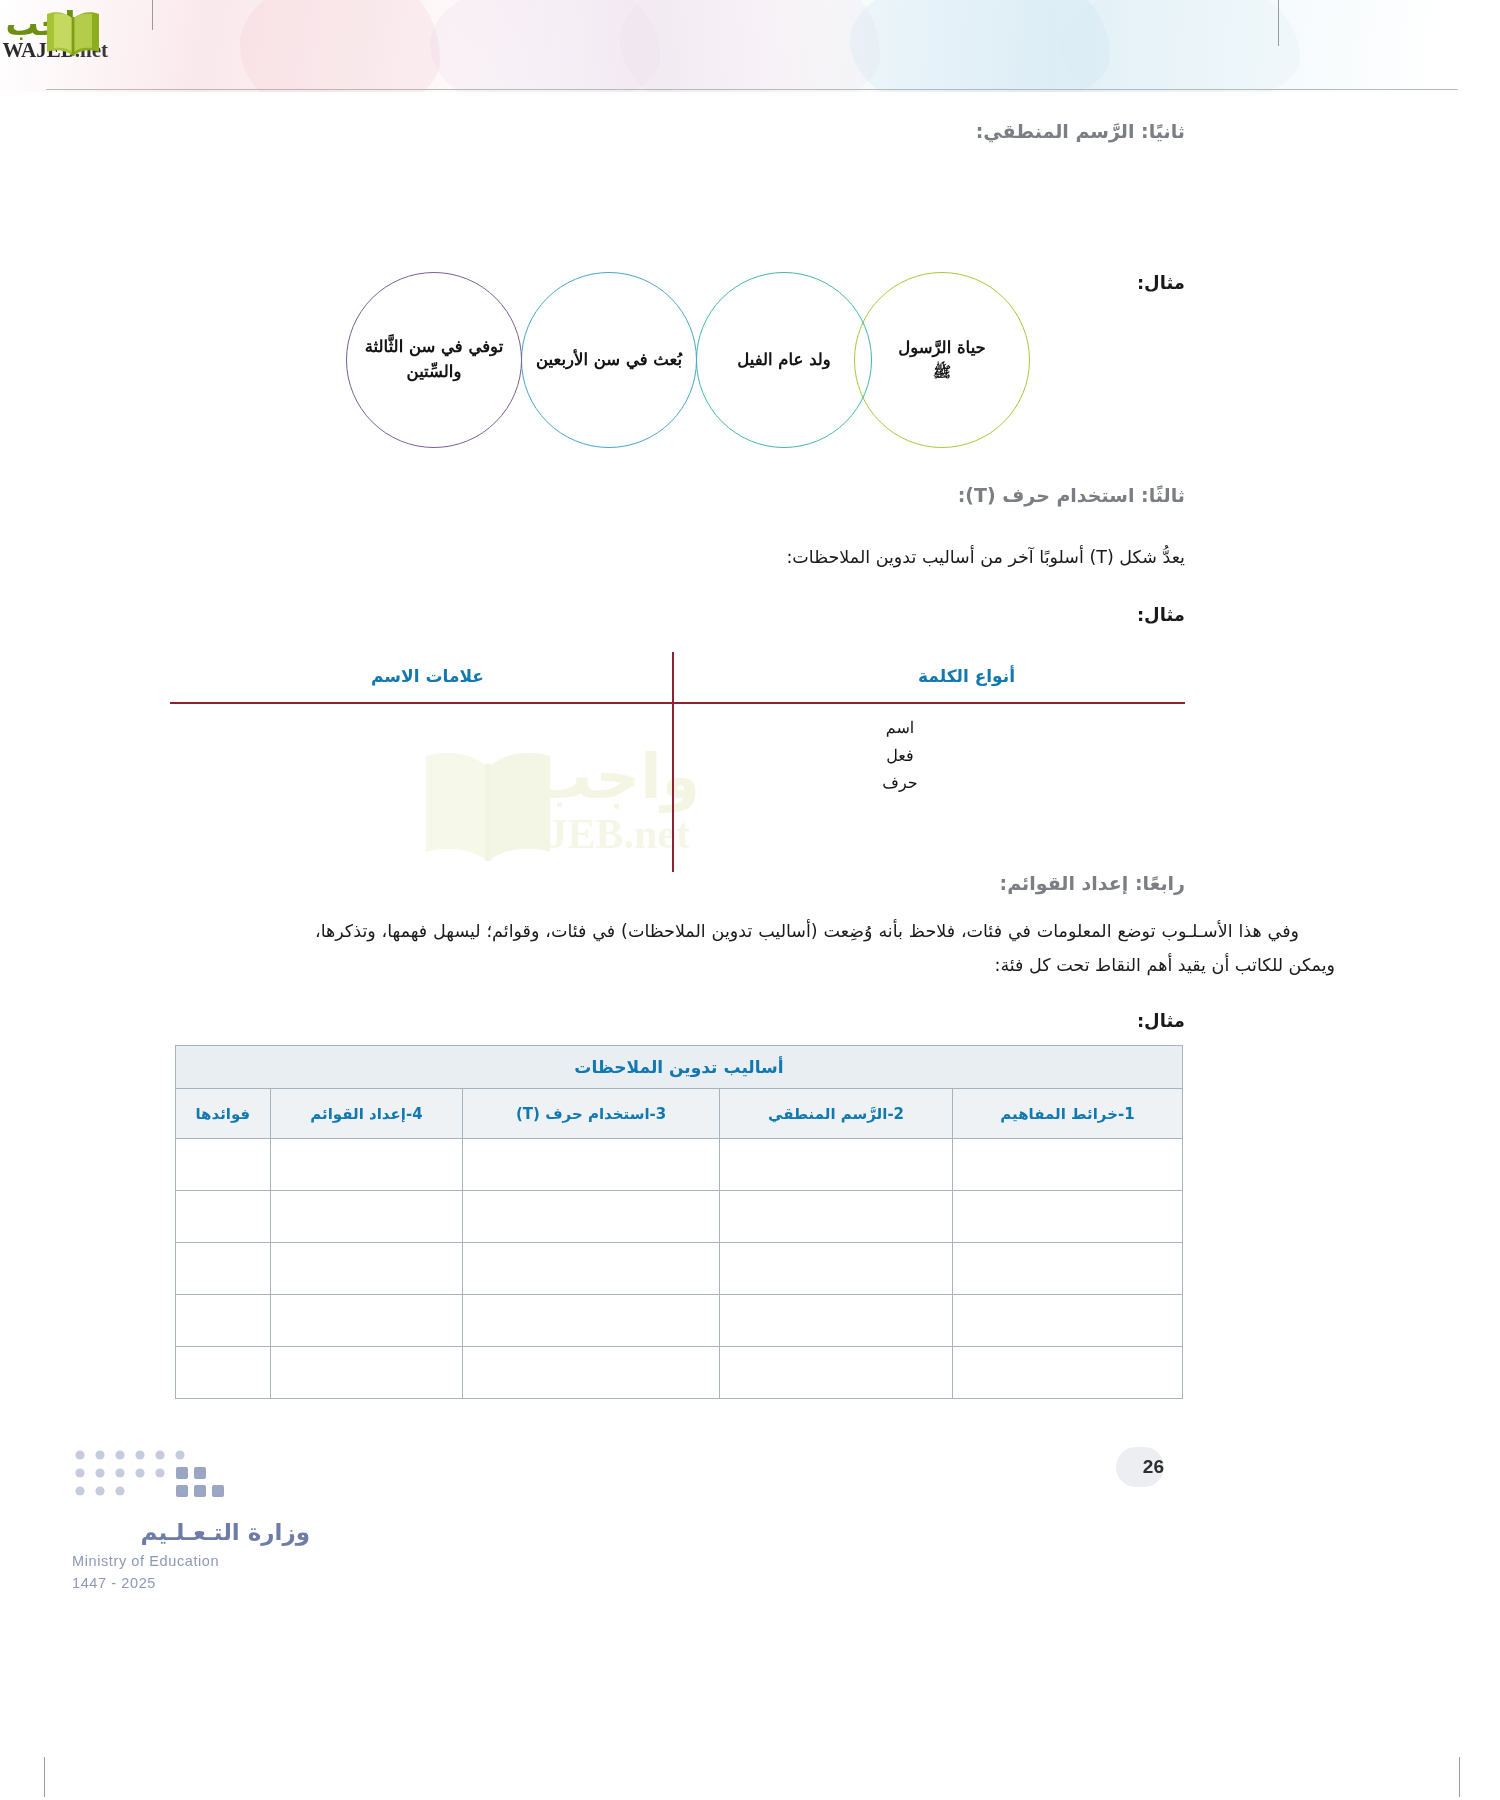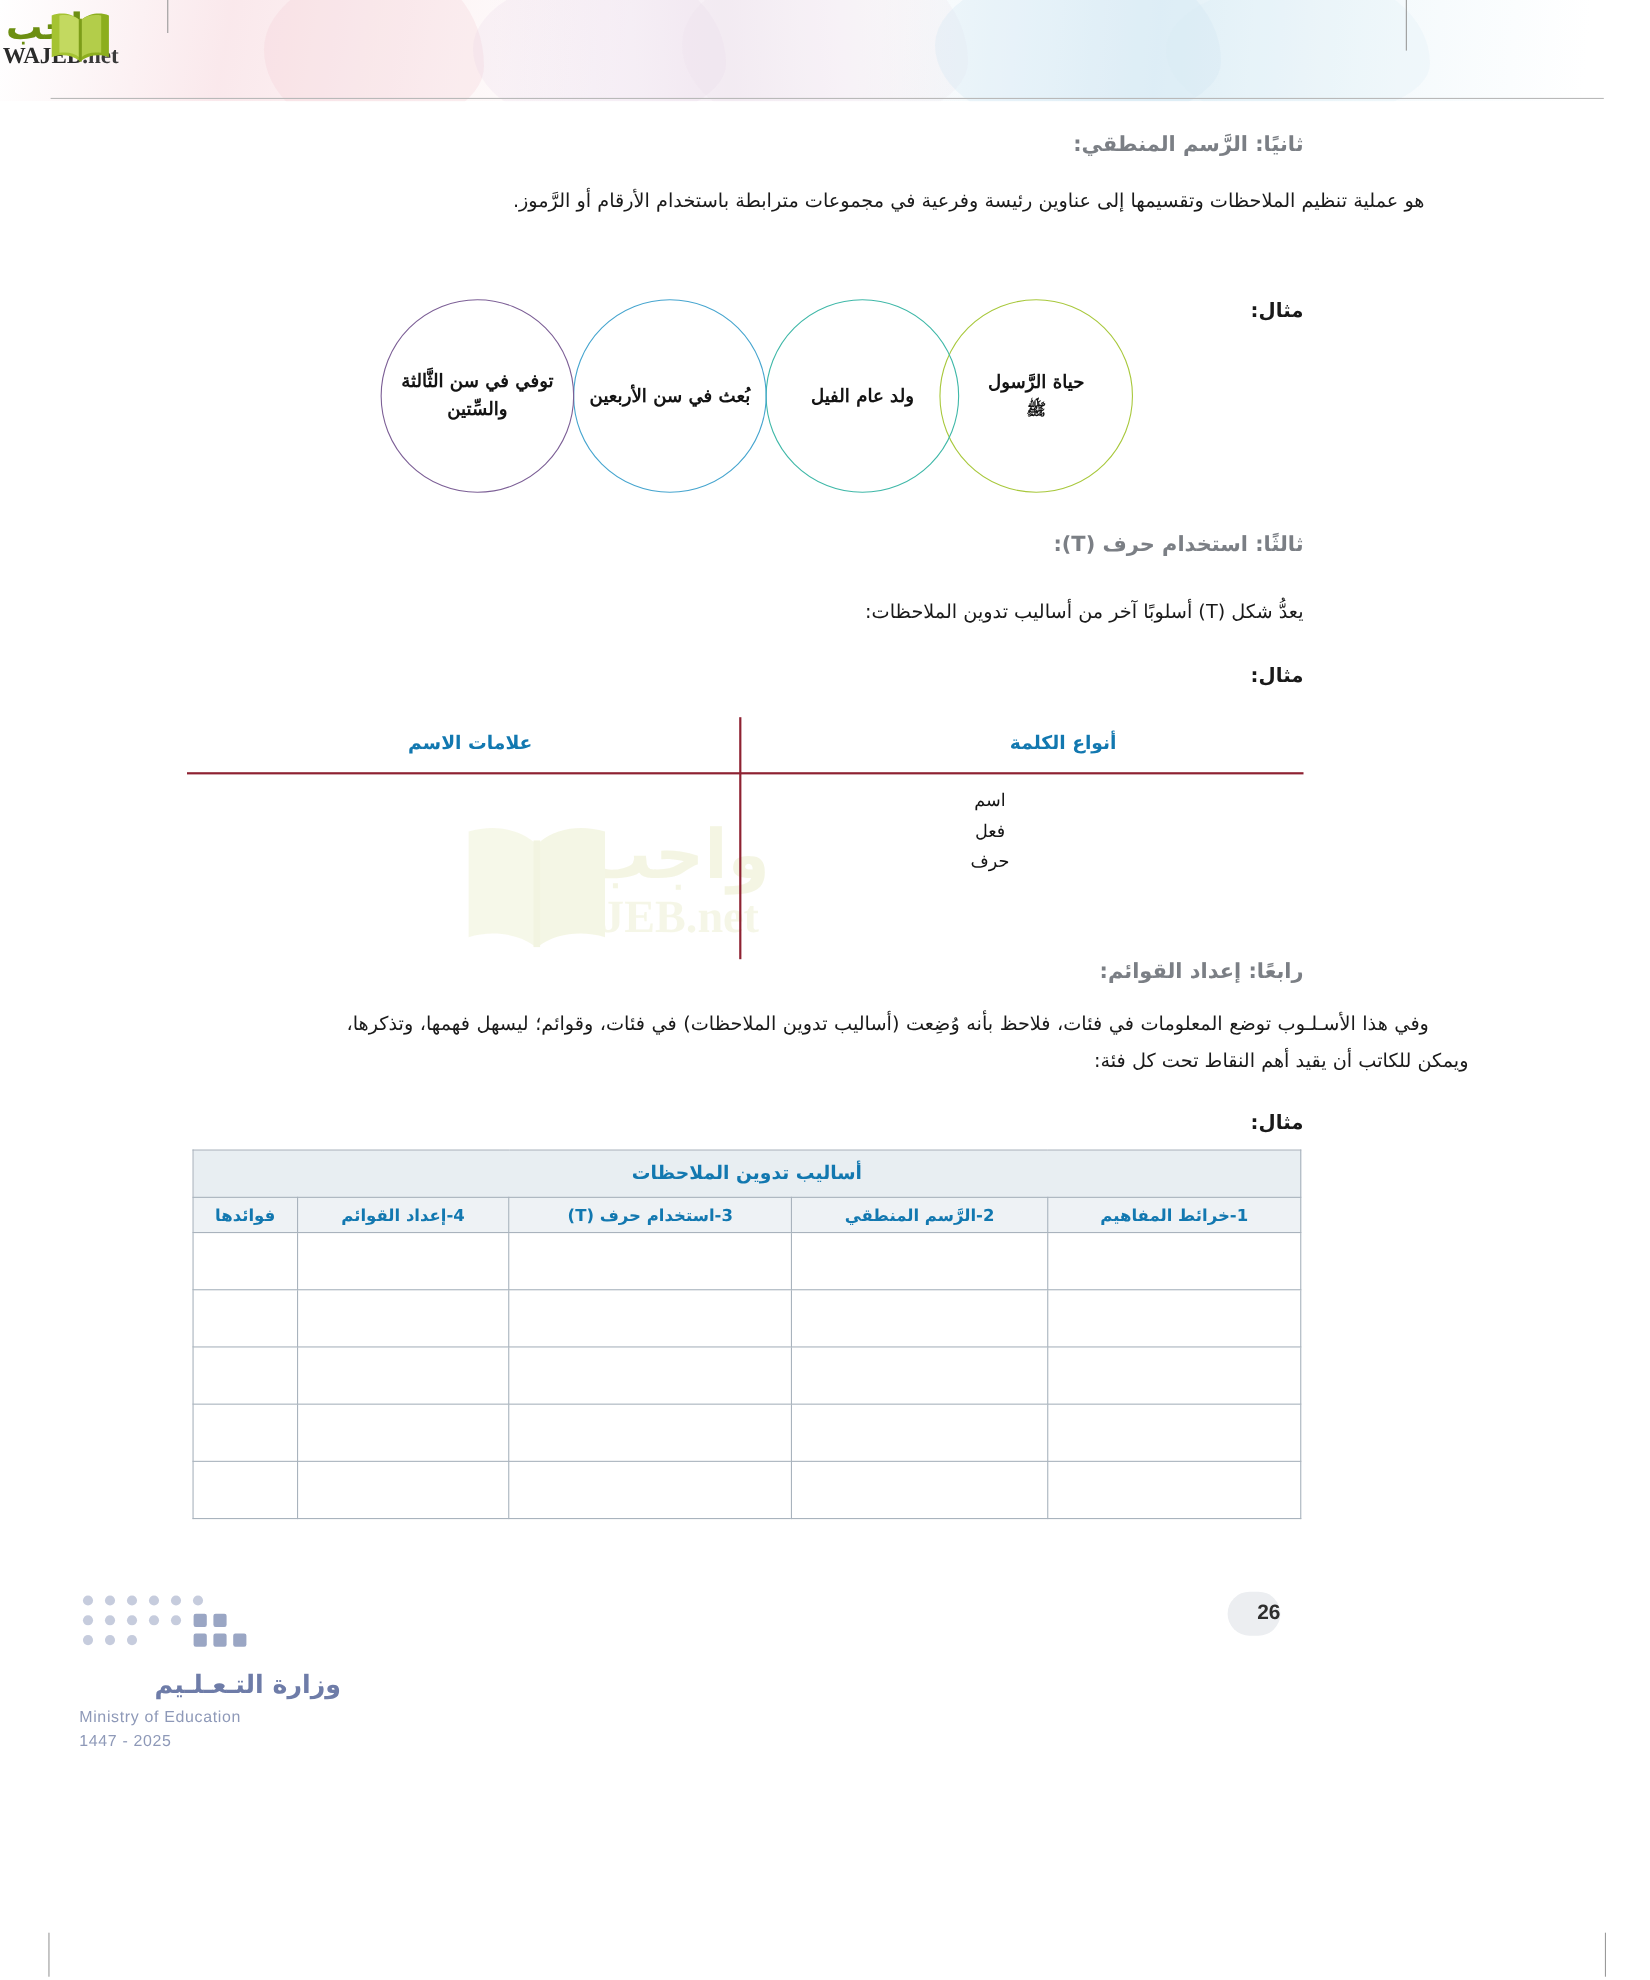--- a/index.html
+++ b/index.html
@@ -134,21 +134,21 @@
   .btable td, .btable th{
     border:1px solid #a9b3bd; padding:0; text-align:center; vertical-align:middle;
     direction:rtl;
   }
   .btable .title-row th{
     background:#e8eef2; height:43px;
     font-family:"DejaVu Sans", sans-serif;
     font-size:17px; font-weight:bold; color:#1278b0;
   }
   .btable .head-row td{
-    background:#eef2f5; height:32px;
+    background:#eef2f5; height:50px;
     font-family:"DejaVu Sans", sans-serif;
     font-size:15px; font-weight:bold; color:#1278b0;
   }
   .btable .body-row td{ height:52px; background:#ffffff; }
 
   
   .moe{ position:absolute; left:72px; top:1355px; width:250px; height:155px;}
   .moe-dots{ position:absolute; left:0; top:0; width:172px; height:62px;}
   .moe-ar{
     position:absolute; right:12px; top:72px; direction:rtl;
@@ -203,21 +203,20 @@
     <path d="M29 10 C25 6 18 5 11 6 L11 40 C18 39 25 40 29 44 Z" fill="#c3d960"></path>
     <path d="M31 10 C35 6 42 5 49 6 L49 40 C42 39 35 40 31 44 Z" fill="#b3cd4a"></path>
     <rect x="28.6" y="9" width="2.8" height="39" fill="#7d9d18"></rect>
   </svg>
 </div>
 
 <div class="page">
 
   <div class="h-section" style="right:315px; top:28px;">ثانيًا: الرَّسم المنطقي:</div>
 
-  <div class="body-par" style="right:205px; top:74px; width:950px; text-align:justify;">هو عملية تنظيم الملاحظات وتقسيمها إلى عناوين رئيسة وفرعية في مجموعات مترابطة باستخدام الأرقام أو الرَّموز.</div>
 
   <div class="label-mithal" style="right:315px; top:180px;">مثال:</div>
 
   <div class="circles">
     <div class="circ" style="right:0px;   border-color:#a8c83c;"></div>
     <div class="circ" style="right:158px; border-color:#3fb8a8;"></div>
     <div class="circ" style="right:333px; border-color:#46a5cf;"></div>
     <div class="circ" style="right:508px; border-color:#7c5f96;"></div>
 
     <div class="circ-label" style="right:0px;">

